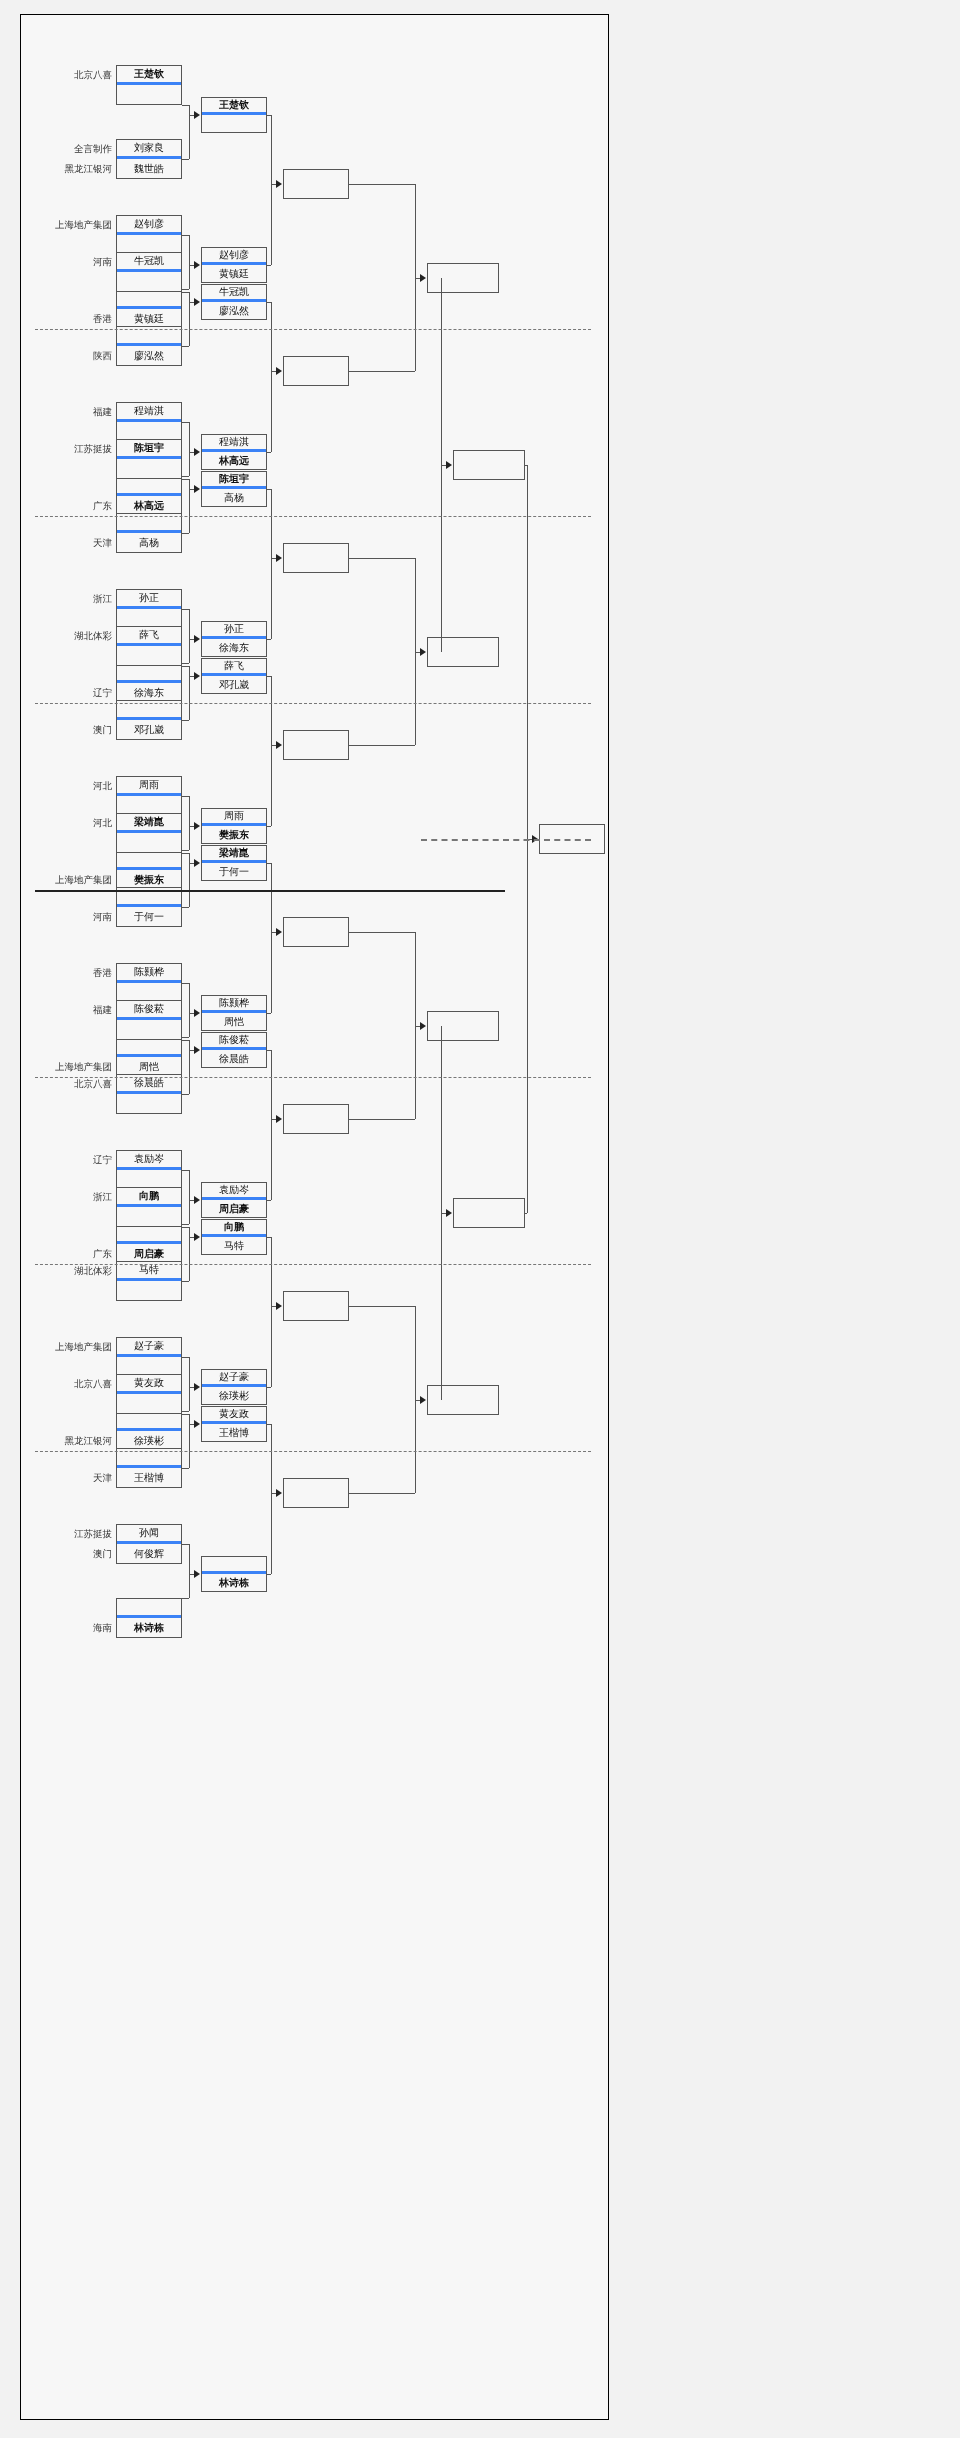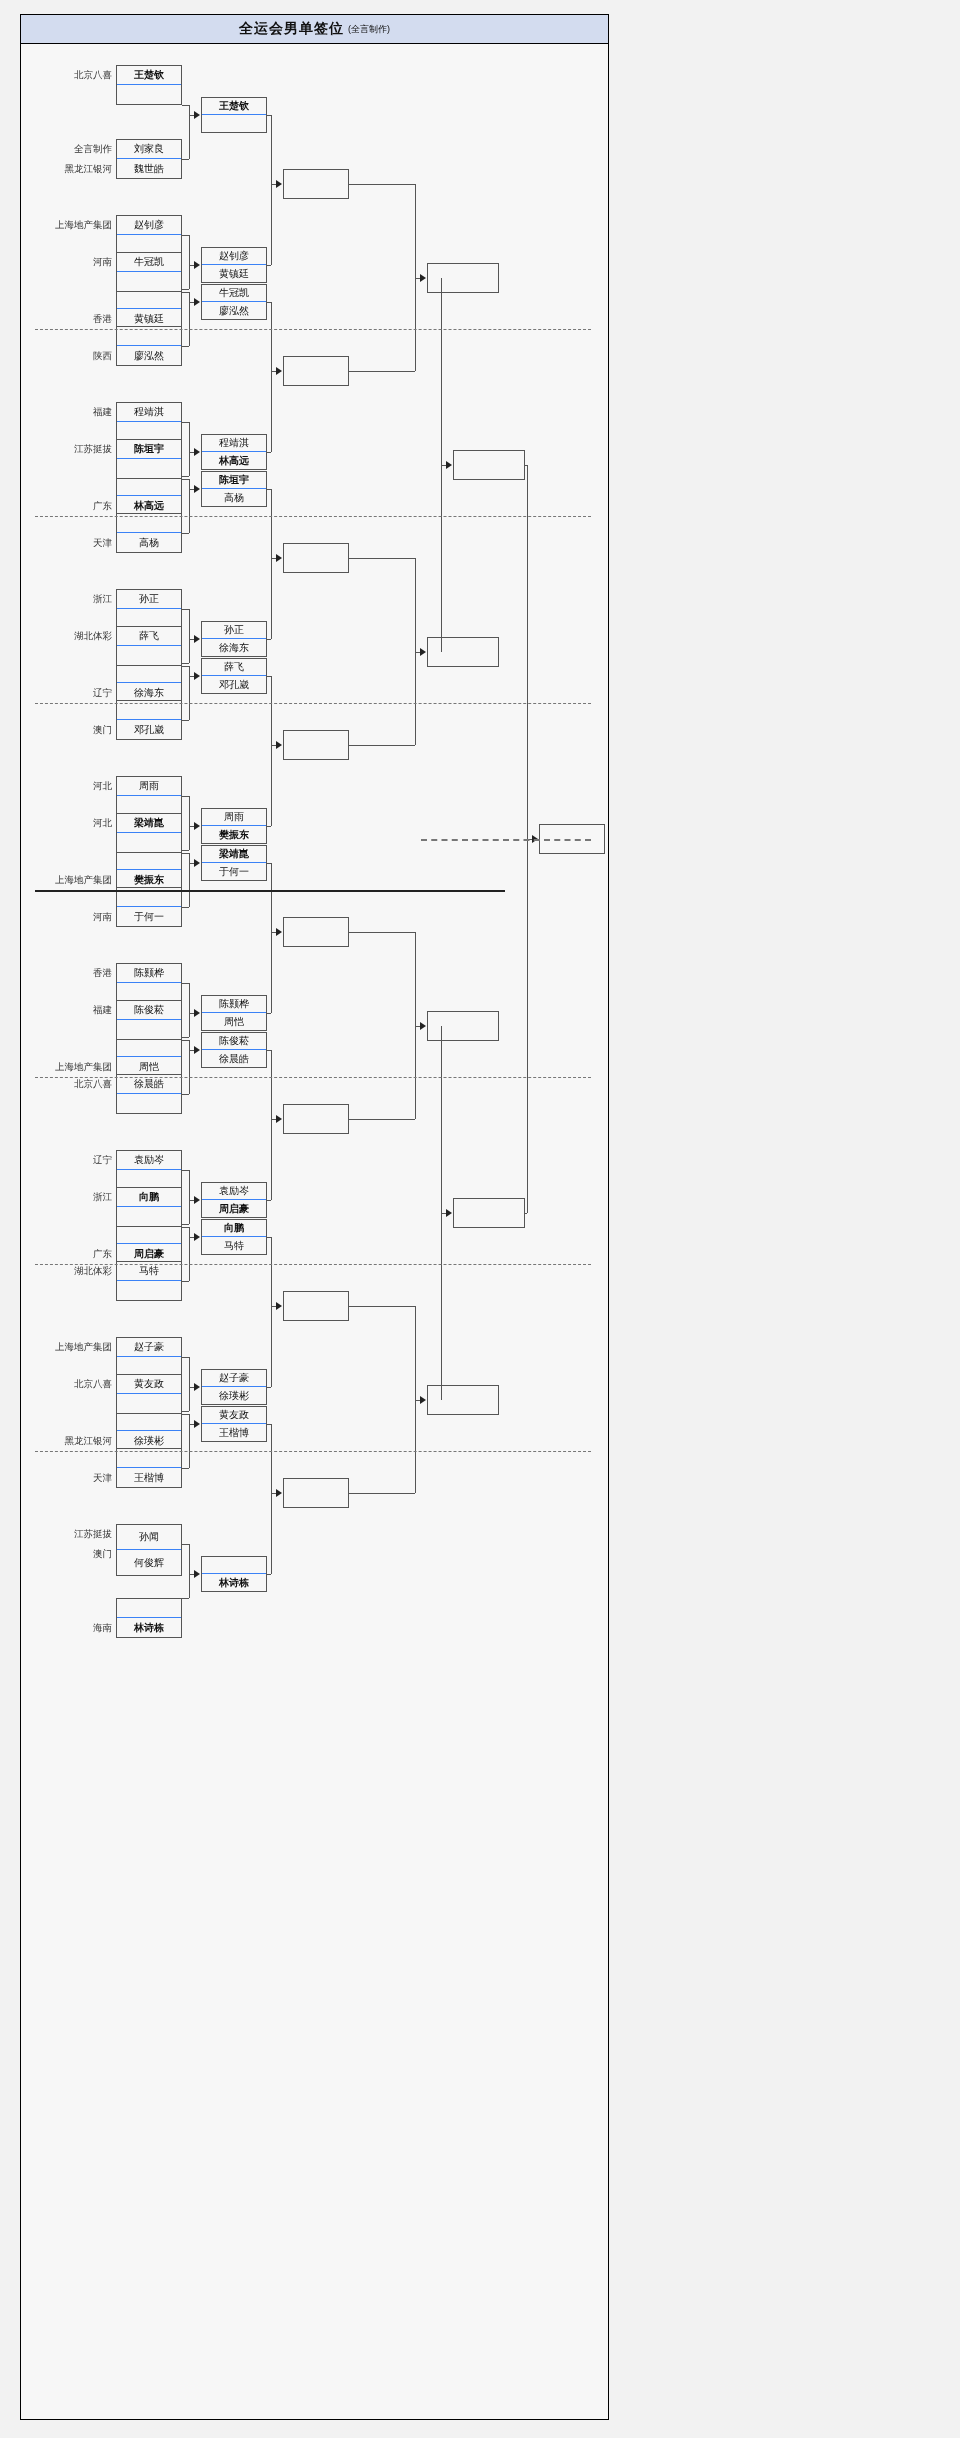--- a/index.html
+++ b/index.html
@@ -8,43 +8,39 @@
   #frame{position:absolute;left:20px;top:14px;width:587px;height:2404px;border:1px solid #000;background:#f7f7f7;}
   #titlebar{position:absolute;left:0;top:0;width:100%;height:28px;background:#d3dcef;border-bottom:1px solid #000;
             display:flex;align-items:center;justify-content:center;}
   #titlebar .t1{font-size:14px;font-weight:bold;color:#111;letter-spacing:1px;}
   #titlebar .t2{font-size:9px;color:#111;margin-left:4px;}
   .canvas{position:absolute;left:0;top:28px;width:100%;height:2375px;}
   .org{position:absolute;font-size:9.5px;color:#333;text-align:right;width:74px;white-space:nowrap;}
   .bx{position:absolute;border:1px solid #555;box-sizing:border-box;background:#f7f7f7;}
   .bx .cell{height:50%;box-sizing:border-box;display:flex;align-items:center;justify-content:center;
             font-size:10px;color:#111;white-space:nowrap;overflow:hidden;}
-  .bx .cell.top{border-bottom:1px solid #3b82f6;}
+  .bx .cell.top{border-bottom:3px solid #3b82f6;}
   .bx .cell.seed{font-weight:bold;}
   .r1{width:66px;height:40px;}
   .r2{width:66px;height:36px;}
   .r3{width:66px;height:30px;}
   .r4{width:66px;height:30px;}
   .hline{position:absolute;height:1px;background:#555;}
   .vline{position:absolute;width:1px;background:#555;}
   .arw{position:absolute;width:0;height:0;border-left:6px solid #222;border-top:4px solid transparent;border-bottom:4px solid transparent;}
   .sep-dot{position:absolute;left:14px;width:556px;height:0;border-top:1px dashed #777;}
   .sep-dash{position:absolute;left:400px;width:170px;height:0;border-top:2px dashed #777;}
   .sep-thick{position:absolute;left:14px;width:470px;height:0;border-top:2px solid #222;}
 </style>
 </head>
 <body>
 
 <div id="sheet">
   <div id="frame">
 
-    <div id="titlebar">
-      <span class="t1">全运会男单签位</span>
-      <span class="t2">(全言制作)</span>
-    </div>
 
     <div class="canvas" id="canvas">
         <div class="bx r1" style="left: 95px; top: 22px; width: 66px; height: 40px;">
           <div class="cell top seed">王楚钦</div>
           <div class="cell bottom"></div>
         </div>
         <div class="org" style="left: 17px; top: 26px;">北京八喜</div>
         <div class="bx r1" style="left: 95px; top: 96px; width: 66px; height: 40px;">
           <div class="cell top">刘家良</div>
           <div class="cell bottom">魏世皓</div>
@@ -352,21 +348,21 @@
         <div class="bx r1" style="left: 95px; top: 1331px; width: 66px; height: 40px;">
           <div class="cell top">黄友政</div>
           <div class="cell bottom"></div>
         </div>
         <div class="org" style="left: 17px; top: 1335px;">北京八喜</div>
         <div class="bx r1" style="left: 95px; top: 1405px; width: 66px; height: 40px;">
           <div class="cell top"></div>
           <div class="cell bottom">王楷博</div>
         </div>
         <div class="org" style="left: 17px; top: 1429px;">天津</div>
-        <div class="bx r1" style="left: 95px; top: 1481px; width: 66px; height: 52px;">
+        <div class="bx r1" style="left: 95px; top: 1481px; width: 66px; height: 40px;">
           <div class="cell top">孙闻</div>
           <div class="cell bottom">何俊辉</div>
         </div>
         <div class="org" style="left: 17px; top: 1485px;">江苏挺拔</div>
         <div class="org" style="left: 17px; top: 1505px;">澳门</div>
         <div class="bx r1" style="left: 95px; top: 1555px; width: 66px; height: 40px;">
           <div class="cell top"></div>
           <div class="cell bottom seed">林诗栋</div>
         </div>
         <div class="org" style="left: 17px; top: 1579px;">海南</div>

